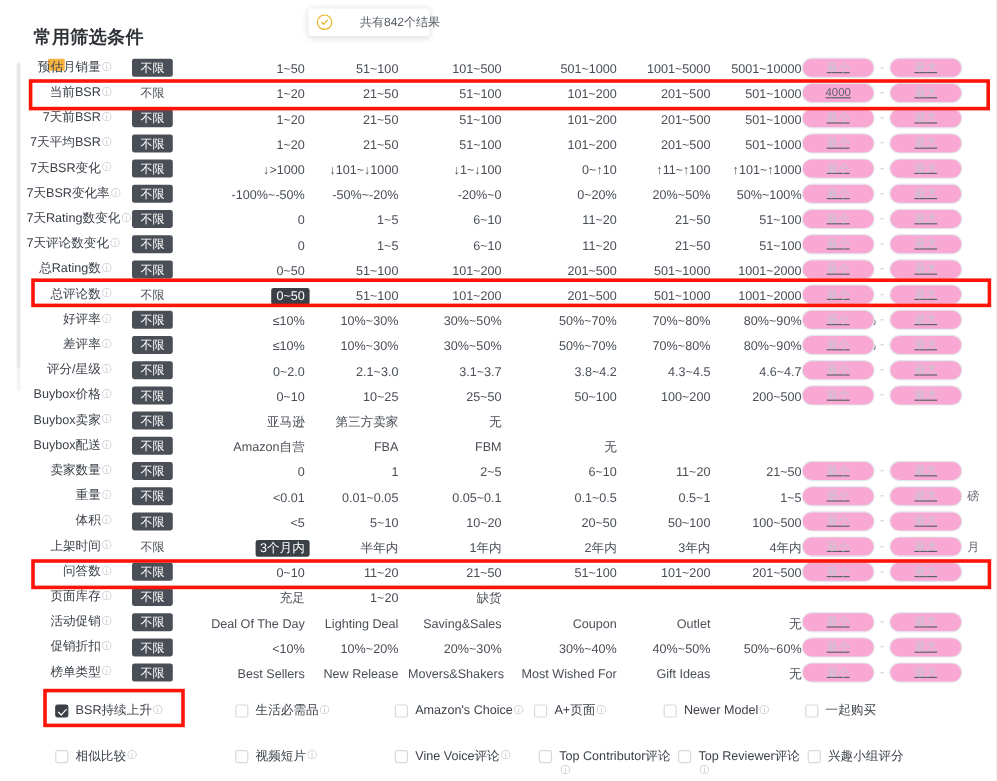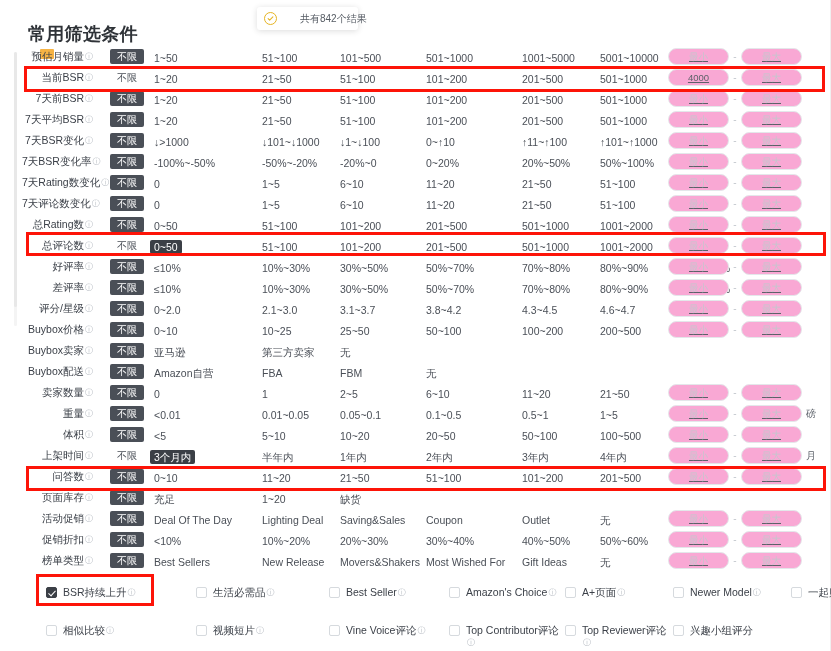--- a/index.html
+++ b/index.html
@@ -52,21 +52,21 @@
     left: 14px; top: 52px;
     width: 3px; height: 255px;
     background: #e8e8e8;
     border-radius: 2px;
   }
 
   
   .section-title {
     position: absolute;
     left: 28px; top: 22px;
-    font-size: 18px;
+    font-size: 15px;
     color: #2f3338;
     font-weight: 600;
     letter-spacing: 0.3px;
   }
 
   
   .filter-table {
     position: absolute;
     left: 22px; top: 46px;
     width: 800px;
@@ -113,20 +113,21 @@
   .chip-unl.plain {
     background: transparent;
     color: #4a4f57;
   }
 
   .opts {
     flex: 1 1 auto;
     display: flex;
     align-items: center;
     min-width: 0;
+    text-align: right;
   }
   .opt {
     font-size: 10.5px;
     color: #4a4f57;
     padding: 1px 4px;
     border-radius: 2px;
     cursor: pointer;
     white-space: nowrap;
     box-sizing: border-box;
   }
@@ -756,24 +757,20 @@
   <div class="cbgrid" id="cbgrid">
       <div class="cbrow">
         <div class="cbcell w1 checked">
           <span class="box"></span>
           <span class="lbl">BSR持续上升<span class="q">ⓘ</span></span>
         </div>
         <div class="cbcell w2">
           <span class="box"></span>
           <span class="lbl">生活必需品<span class="q">ⓘ</span></span>
         </div>
-        <div class="cbcell w3">
-          <span class="box"></span>
-          <span class="lbl">Best Seller<span class="q">ⓘ</span></span>
-        </div>
         <div class="cbcell w4">
           <span class="box"></span>
           <span class="lbl">Amazon's Choice<span class="q">ⓘ</span></span>
         </div>
         <div class="cbcell w5">
           <span class="box"></span>
           <span class="lbl">A+页面<span class="q">ⓘ</span></span>
         </div>
         <div class="cbcell w6">
           <span class="box"></span>

